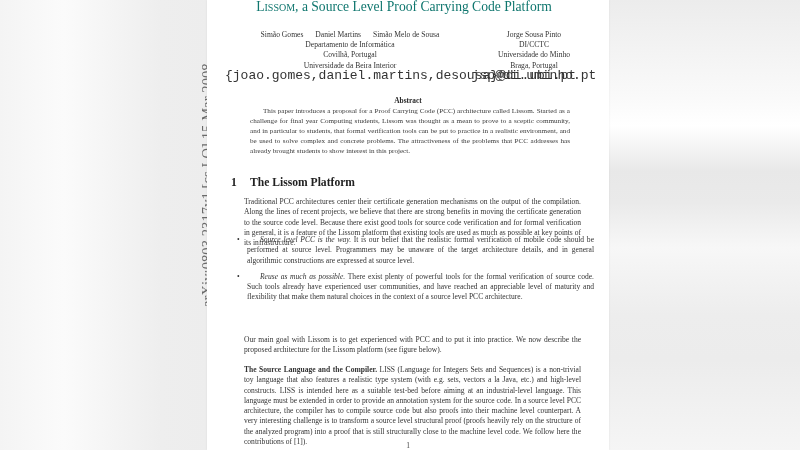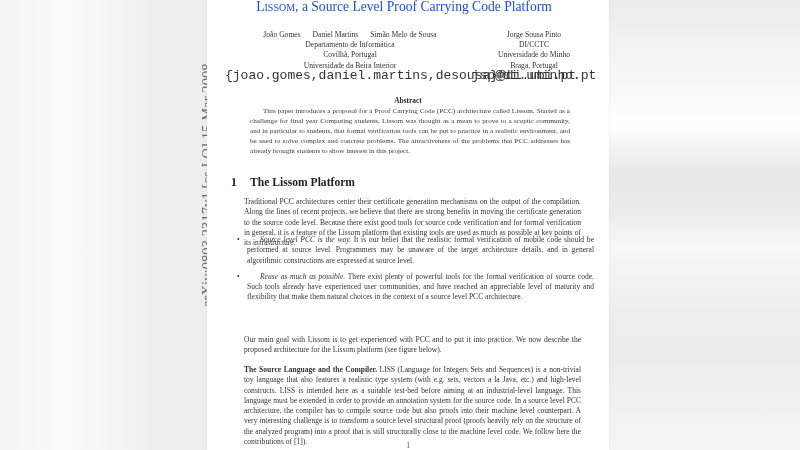--- a/index.html
+++ b/index.html
@@ -18,21 +18,21 @@
       background:#ffffff;
       box-shadow: 0 0 2px rgba(0,0,0,0.08);
     }
     .arxiv {
       position:absolute; left:199px; top:307px;
       transform-origin: 0 0; transform: rotate(-90deg);
       font-size:14.5px; color:#6a6a6a; white-space:nowrap; letter-spacing:0.1px;
     }
     .title {
       position:absolute; left:0; width:394px; top:-1px; text-align:center;
-      font-size:13.6px; color:#1d4ed8;
+      font-size:13.6px; color:#0f766e;
     }
     .sc { font-variant: small-caps; }
     .authors { position:absolute; top:30px; font-size:7.6px; line-height:10.2px; color:#333; }
     .a-left { left:18px; width:250px; text-align:center; }
     .a-right { left:262px; width:130px; text-align:center; }
     .a-names { word-spacing:0; }
     .a-names span { margin:0 5px; }
     .mono { font-family:"Liberation Mono","DejaVu Sans Mono",monospace; font-size:13px; }
     .abstract-h { position:absolute; top:96px; left:0; width:402px; text-align:center; font-weight:bold; font-size:7.4px; }
     .abstract { position:absolute; top:106px; left:43px; width:320px; font-size:7.15px; line-height:10.1px; text-align:justify; color:#3a3a3a; }
@@ -60,21 +60,21 @@
 <div class="arxiv">arXiv:0803.2317v1  [cs.LO]  15 Mar 2008</div>
 
 <div class="page">
 
   <div class="title">
     <span class="sc">Lissom</span><span>, a Source Level Proof Carrying Code Platform</span>
   </div>
 
   <div class="authors a-left">
     <div class="a-names">
-      <span>João Gomes</span>
+      <span>Simão Gomes</span>
       <span>Daniel Martins</span>
       <span>Simão Melo de Sousa</span>
     </div>
     <div>Departamento de Informática</div>
     <div>Covilhã, Portugal</div>
     <div>Universidade da Beira Interior</div>
     <div class="mono">{joao.gomes,daniel.martins,desousa}@di.ubi.pt</div>
   </div>
 
   <div class="authors a-right">

